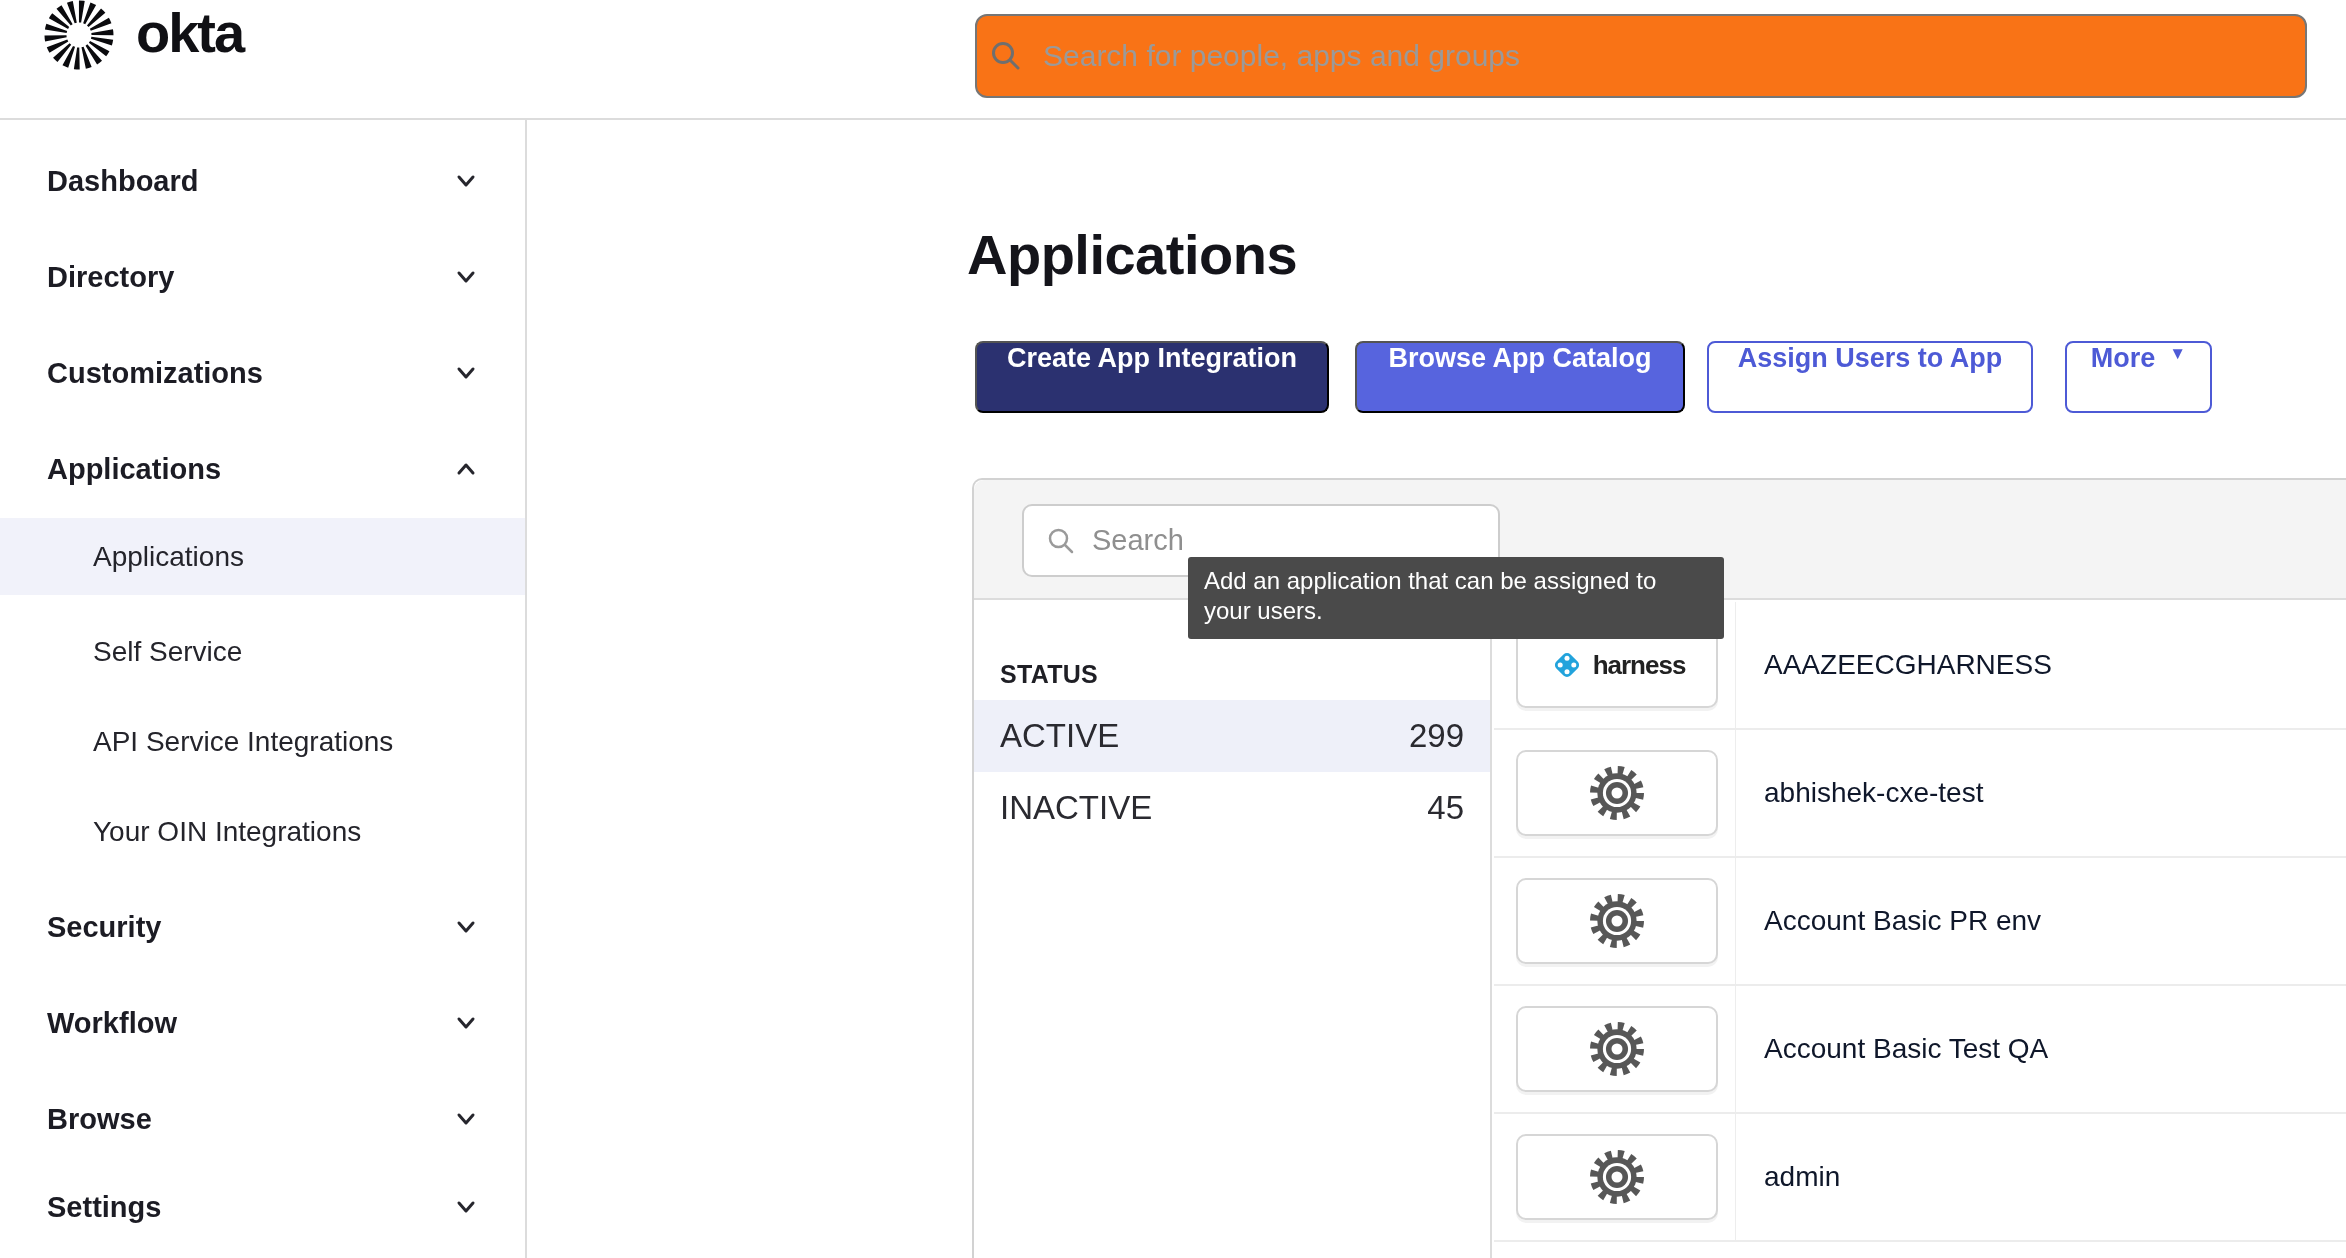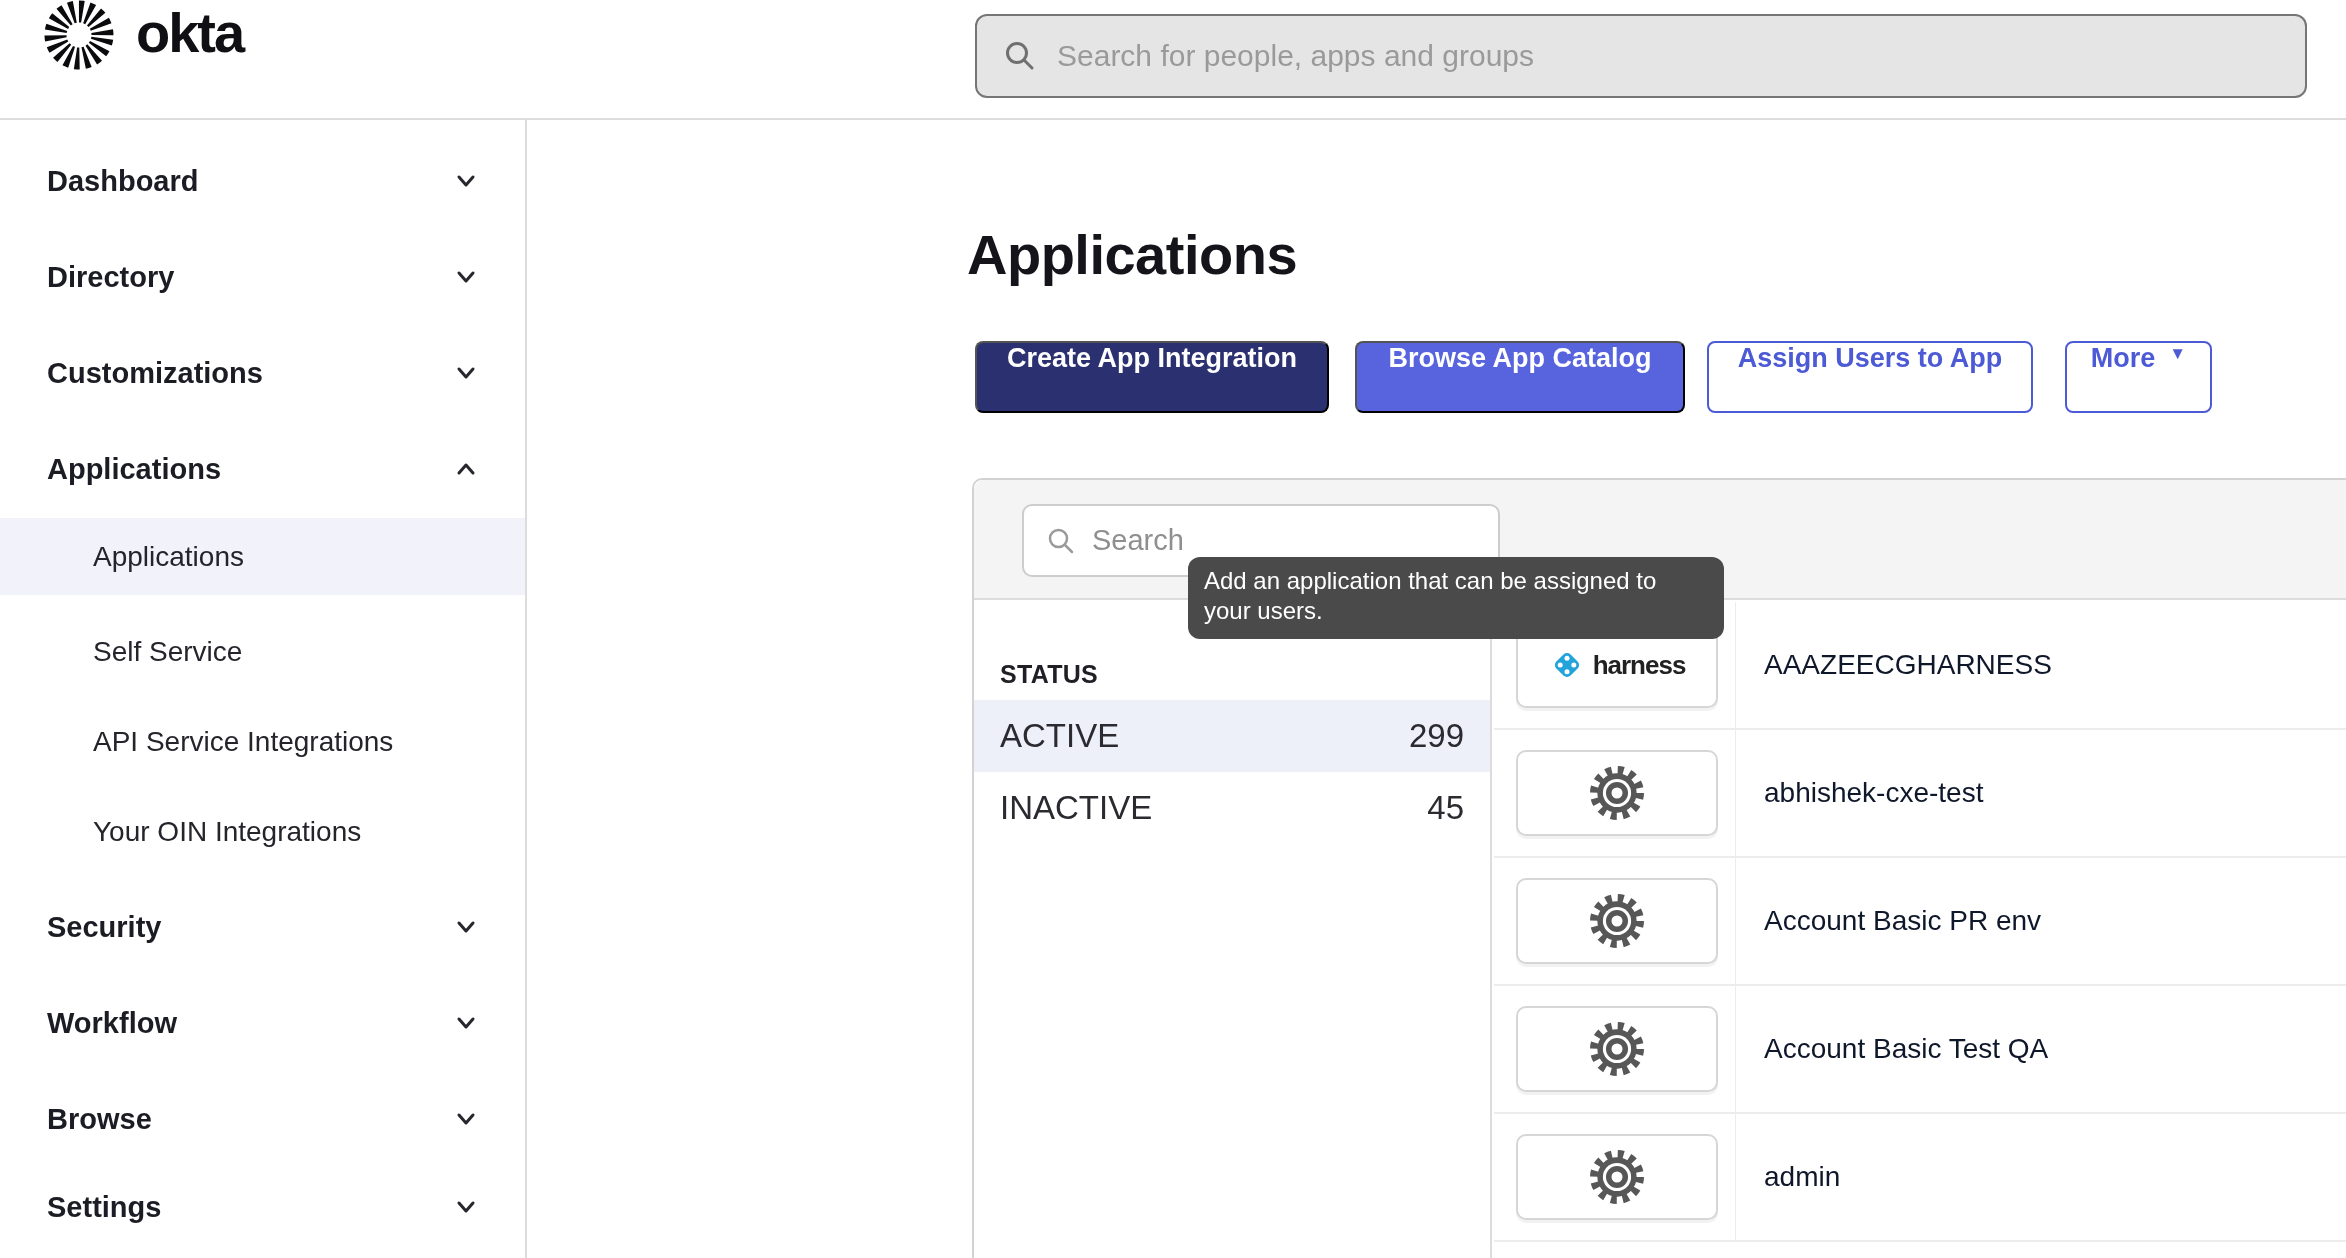--- a/index.html
+++ b/index.html
@@ -6,22 +6,22 @@
   html,body { background:#ffffff; }
   body { font-family:"Liberation Sans", sans-serif; }
   .canvas { position:relative; width:2346px; height:1258px; background:#ffffff; overflow:hidden; }
 
   
   .topbar { position:absolute; left:0; top:0; width:2346px; height:120px; background:#ffffff;
             border-bottom:2px solid #dcdcdc; z-index:5; }
   .logo-group { position:absolute; left:44px; top:0; height:112px; display:flex; align-items:flex-start; gap:22px; }
   .logo-word { font-size:56px; font-weight:700; color:#101014; letter-spacing:-2px; padding-bottom:6px; }
   .global-search { position:absolute; left:975px; top:14px; width:1332px; height:84px;
-                   border:2px solid #767676; border-radius:12px; background:#e5e5e5;
-                   display:flex; align-items:center; padding-left:26px; }
+                   border:2px solid #767676; border-radius:12px; background:#f97316;
+                   display:flex; align-items:center; padding-left:12px; }
   .global-search input { border:none; outline:none; flex:1; font-size:30px; color:#333;
                          font-family:"Liberation Sans", sans-serif; margin-left:20px; background:transparent; }
   .global-search input::placeholder { color:#9a9a9a; }
 
   
   .sidebar { position:absolute; left:0; top:120px; width:527px; height:1138px; background:#fff;
              border-right:2px solid #dcdcdc; padding-top:33px; }
   .nav-item { height:56px; display:flex; align-items:center; justify-content:space-between;
               padding:0 44px 0 47px; cursor:pointer; }
   .nav-item .lbl { font-size:29px; font-weight:700; color:#1c1c24; }
@@ -67,21 +67,21 @@
   .icon-cell { width:242px; border-right:1px solid #ededed; display:flex; align-items:center; }
   .app-tile { width:202px; height:86px; margin-left:22px; background:#fff; border:2px solid #d6d6d6;
               border-radius:10px; box-shadow:0 3px 0 rgba(0,0,0,0.05);
               display:flex; align-items:center; justify-content:center; gap:8px; }
   .name-cell { flex:1; display:flex; align-items:center; padding-left:28px; }
   .app-link { font-size:28px; color:#0f172a; text-decoration:none; cursor:pointer; }
   .harness-word { font-size:26px; font-weight:700; color:#222222; letter-spacing:-1px; }
 
   
   .tooltip { position:absolute; left:1188px; top:557px; width:536px; background:#4a4a4a; color:#ffffff;
-             font-size:24px; line-height:30px; padding:9px 16px 13px 16px; border-radius:12px; z-index:20; }
+             font-size:24px; line-height:30px; padding:9px 16px 13px 16px; border-radius:3px; z-index:20; }
 </style>
 </head>
 <body>
 
 <div class="canvas">
 
   <div class="topbar">
     <div class="logo-group">
       <svg width="70" height="70" viewBox="0 0 70 70">
         <circle cx="35" cy="35" r="23.5" fill="none" stroke="#0b0b0e" stroke-width="22" stroke-dasharray="4.1 4.1" transform="rotate(8 35 35)"></circle>

